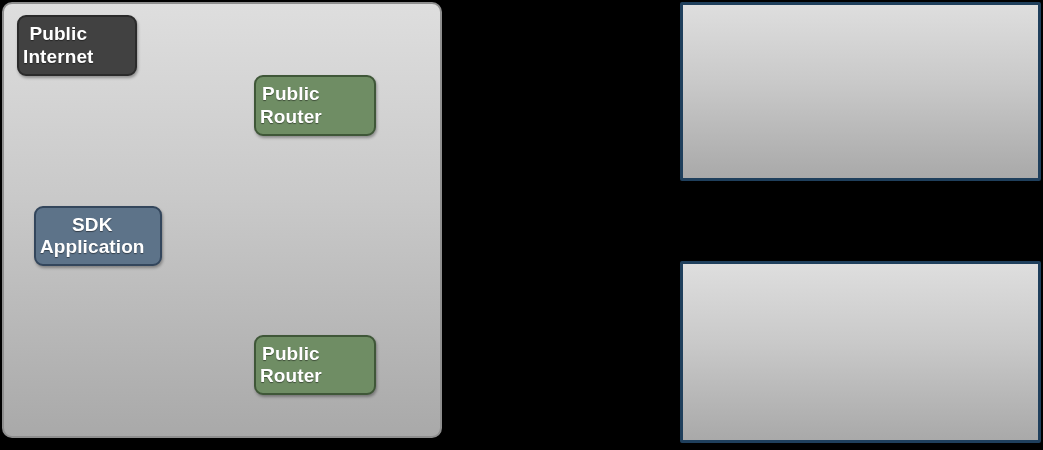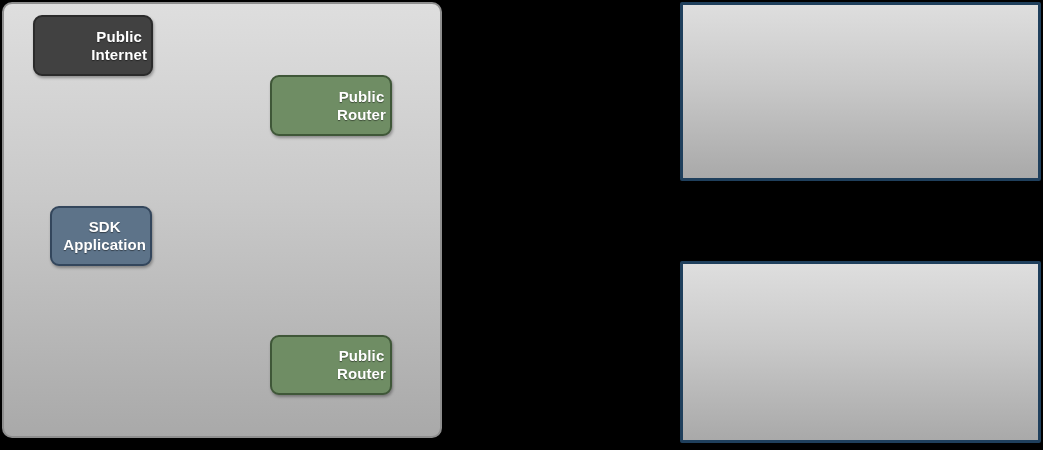--- a/index.html
+++ b/index.html
@@ -15,30 +15,29 @@
     font-family: "Liberation Sans", sans-serif;
   }
 
   
   .node {
     position: absolute;
     box-sizing: border-box;
     border-radius: 9px;
     display: flex;
     align-items: center;
-    justify-content: flex-end;
+    justify-content: flex-start;
     text-align: center;
     color: #ffffff;
     font-weight: bold;
-    font-size: 15px;
+    font-size: 19px;
     line-height: 1.18;
     letter-spacing: .1px;
     text-shadow: 0 1px 1px rgba(0,0,0,.45);
     box-shadow: 1px 2px 3px rgba(0,0,0,.33);
-    margin-left: 16px;
   }
   .node .node-label {
     display: block;
     white-space: pre-line;
     padding: 0 4px;
   }
 
   
   .node.dark   { background: #414141; border: 2px solid #2b2b2b; }
   .node.green  { background: #6f8d64; border: 2px solid #3f5738; }
@@ -61,21 +60,21 @@
     border-radius: 2px;
   }
 
   
   #public-cloud-zone      { left: 2px;   top: 2px;   width: 440px; height: 436px; }
   #private-network-1-zone { left: 680px; top: 2px;   width: 361px; height: 179px; }
   #private-network-2-zone { left: 680px; top: 261px; width: 361px; height: 182px; }
 
   #public-internet-node   { left: 13px;  top: 11px;  width: 120px; height: 61px; }
   #public-router-top-node { left: 250px; top: 71px;  width: 122px; height: 61px; }
-  #sdk-application-node   { left: 30px;  top: 202px; width: 102px; height: 60px; }
+  #sdk-application-node   { left: 30px;  top: 202px; width: 128px; height: 60px; }
   #controller-node        { left: 250px; top: 202px; width: 122px; height: 60px; }
   #public-router-bot-node { left: 250px; top: 331px; width: 122px; height: 60px; }
 </style>
 </head>
 <body>
 
 <div class="zone public-zone" id="public-cloud-zone">
 
   <div class="node dark" id="public-internet-node">
     <span class="node-label">Public

